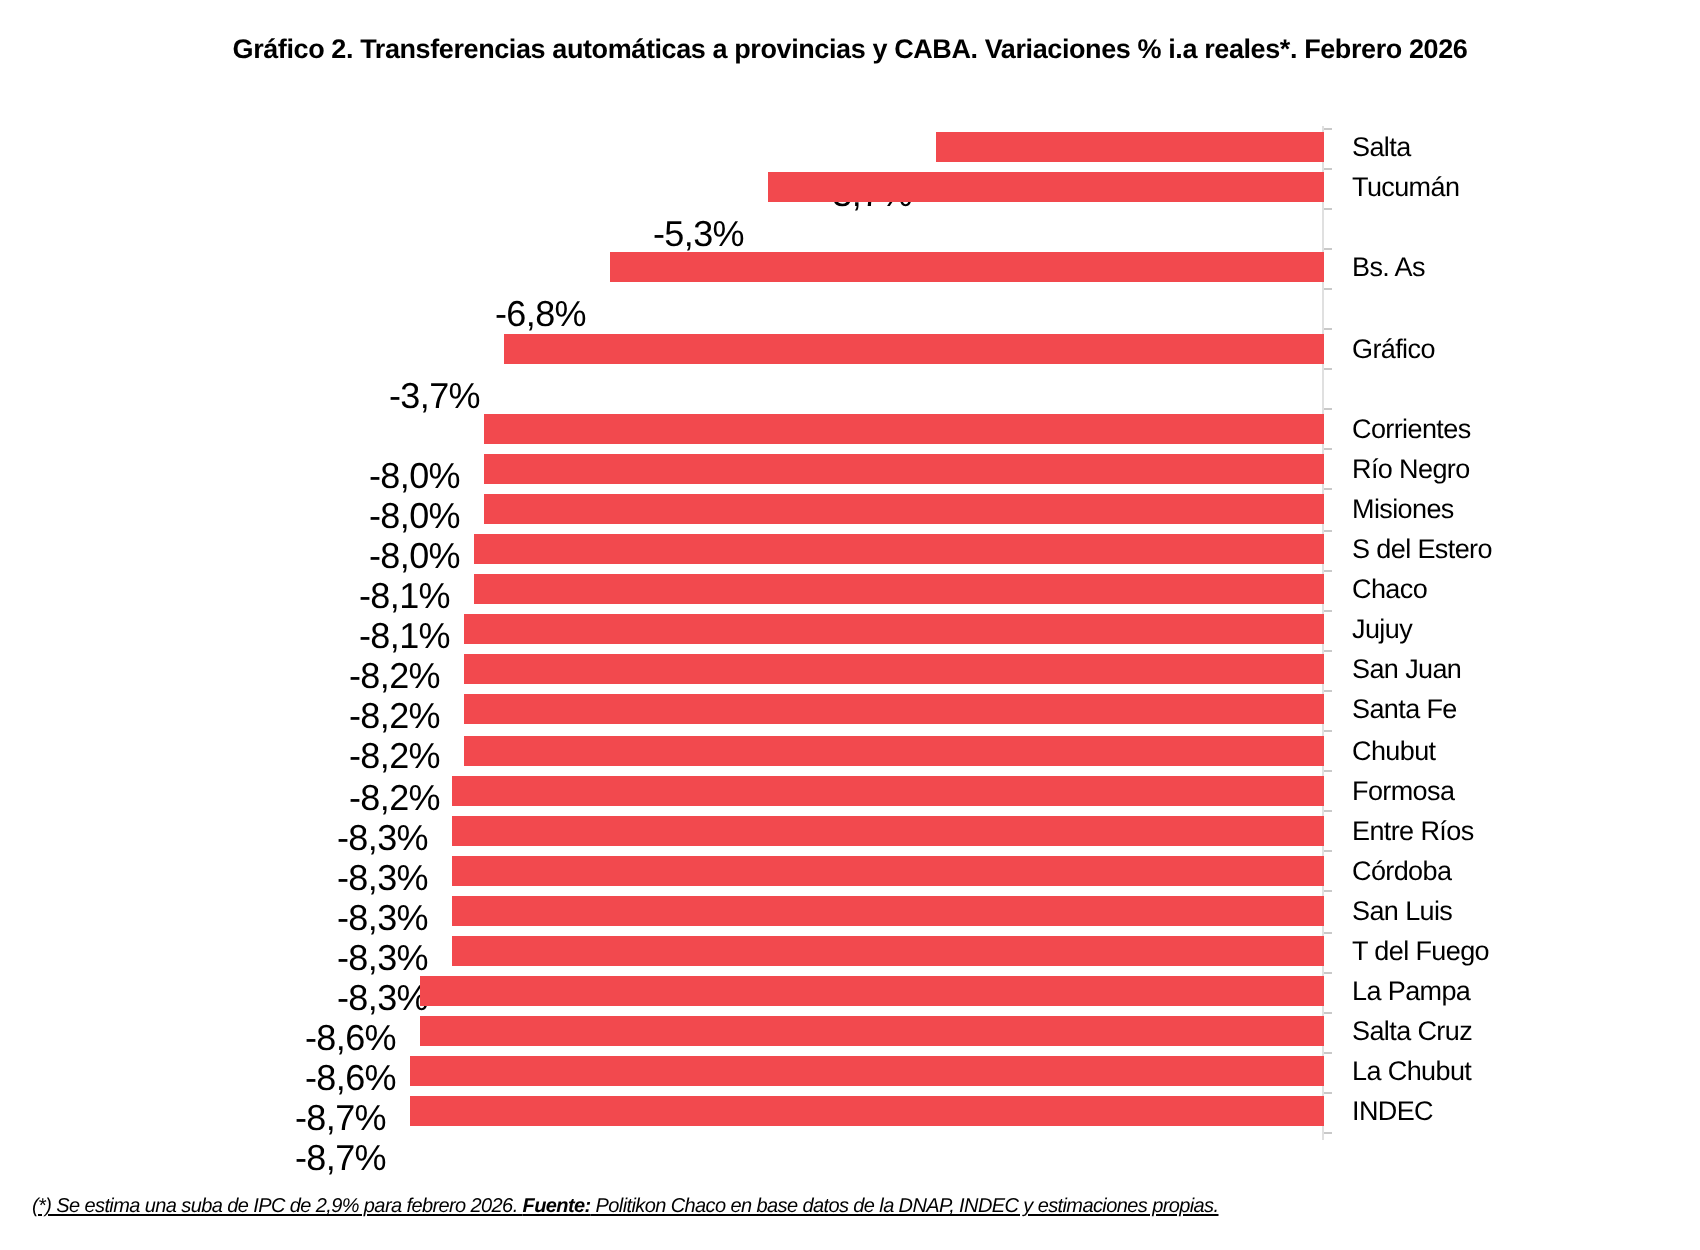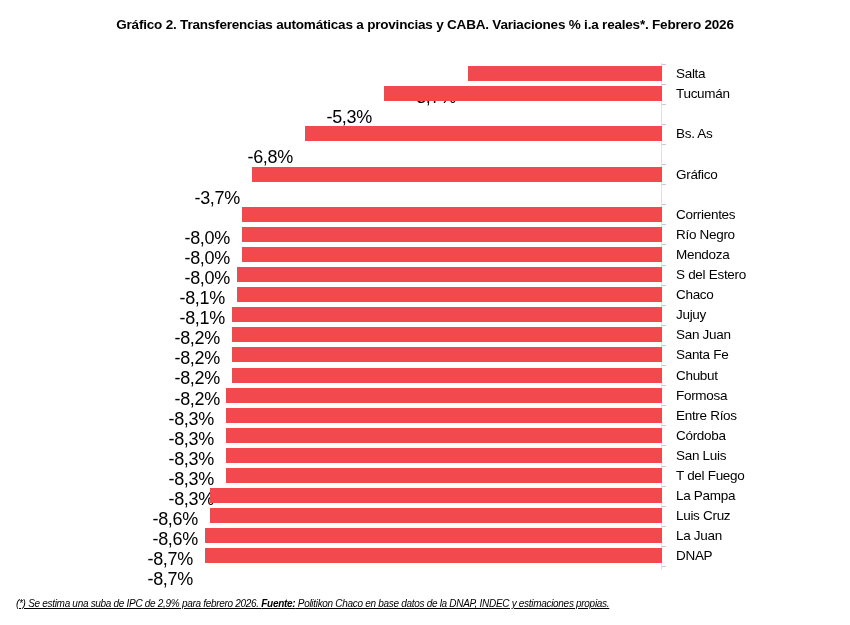--- a/index.html
+++ b/index.html
@@ -89,21 +89,21 @@
       <span class="cat">Corrientes</span>
     </div>
     <div class="row" style="top: 160.8px;">
       <span class="val" style="right: 620px;">-8,0%</span>
       <div class="bar" style="right: 188px; width: 420px; background: rgb(242, 73, 78);"></div>
       <span class="cat">Río Negro</span>
     </div>
     <div class="row" style="top: 180.9px;">
       <span class="val" style="right: 620px;">-8,0%</span>
       <div class="bar" style="right: 188px; width: 420px; background: rgb(242, 73, 78);"></div>
-      <span class="cat">Mendoza</span>
+      <span class="cat">Misiones</span>
     </div>
     <div class="row" style="top: 201px;">
       <span class="val" style="right: 625px;">-8,1%</span>
       <div class="bar" style="right: 188px; width: 425px; background: rgb(242, 73, 78);"></div>
       <span class="cat">S del Estero</span>
     </div>
     <div class="row" style="top: 221.1px;">
       <span class="val" style="right: 625px;">-8,1%</span>
       <div class="bar" style="right: 188px; width: 425px; background: rgb(242, 73, 78);"></div>
       <span class="cat">Chaco</span>
@@ -154,27 +154,27 @@
       <span class="cat">T del Fuego</span>
     </div>
     <div class="row" style="top: 422.1px;">
       <span class="val" style="right: 652px;">-8,6%</span>
       <div class="bar" style="right: 188px; width: 452px; background: rgb(242, 73, 78);"></div>
       <span class="cat">La Pampa</span>
     </div>
     <div class="row" style="top: 442.2px;">
       <span class="val" style="right: 652px;">-8,6%</span>
       <div class="bar" style="right: 188px; width: 452px; background: rgb(242, 73, 78);"></div>
-      <span class="cat">Luis Cruz</span>
+      <span class="cat">Salta Cruz</span>
     </div>
     <div class="row" style="top: 462.3px;">
       <span class="val" style="right: 657px;">-8,7%</span>
       <div class="bar" style="right: 188px; width: 457px; background: rgb(242, 73, 78);"></div>
-      <span class="cat">La Juan</span>
+      <span class="cat">La Chubut</span>
     </div>
     <div class="row" style="top: 482.4px;">
       <span class="val" style="right: 657px;">-8,7%</span>
       <div class="bar" style="right: 188px; width: 457px; background: rgb(242, 73, 78);"></div>
-      <span class="cat">DNAP</span>
+      <span class="cat">INDEC</span>
     </div>
   </div>
 
 <div class="footnote"><span>(*) Se estima una suba de IPC de 2,9% para febrero 2026. </span><b>Fuente:</b><span> Politikon Chaco en base datos de la DNAP, INDEC y estimaciones propias.</span></div>
 
 </body></html>

